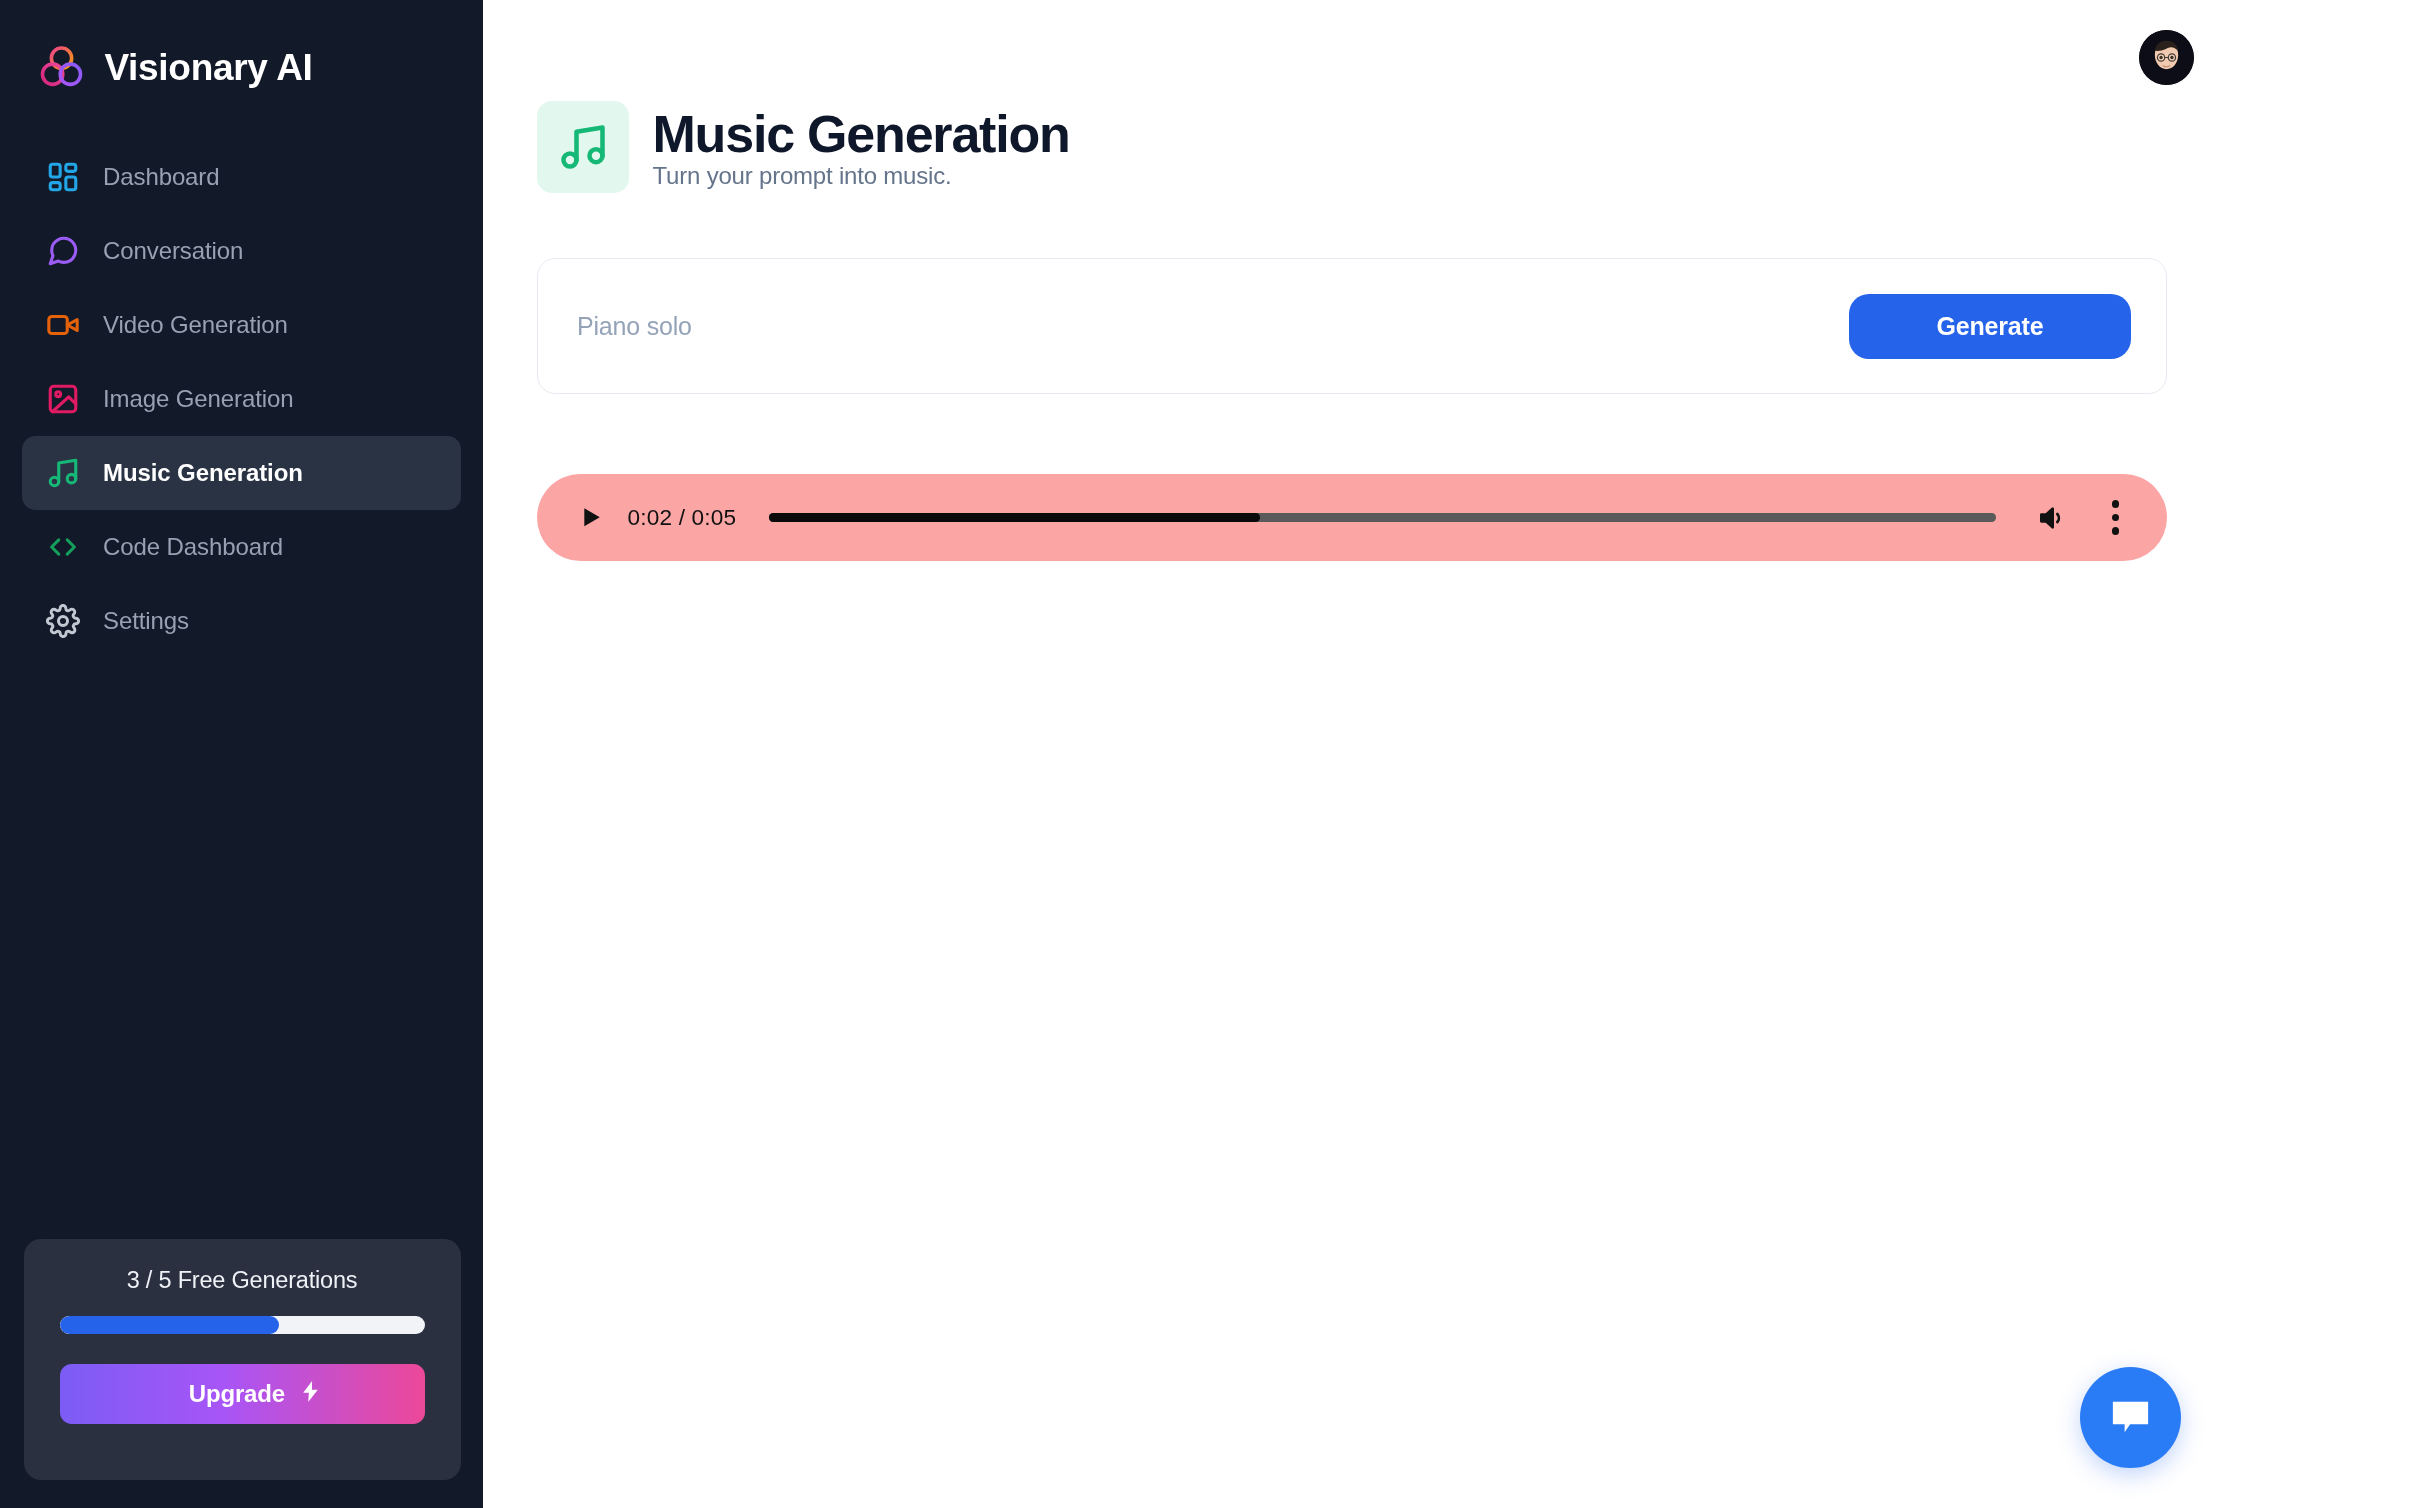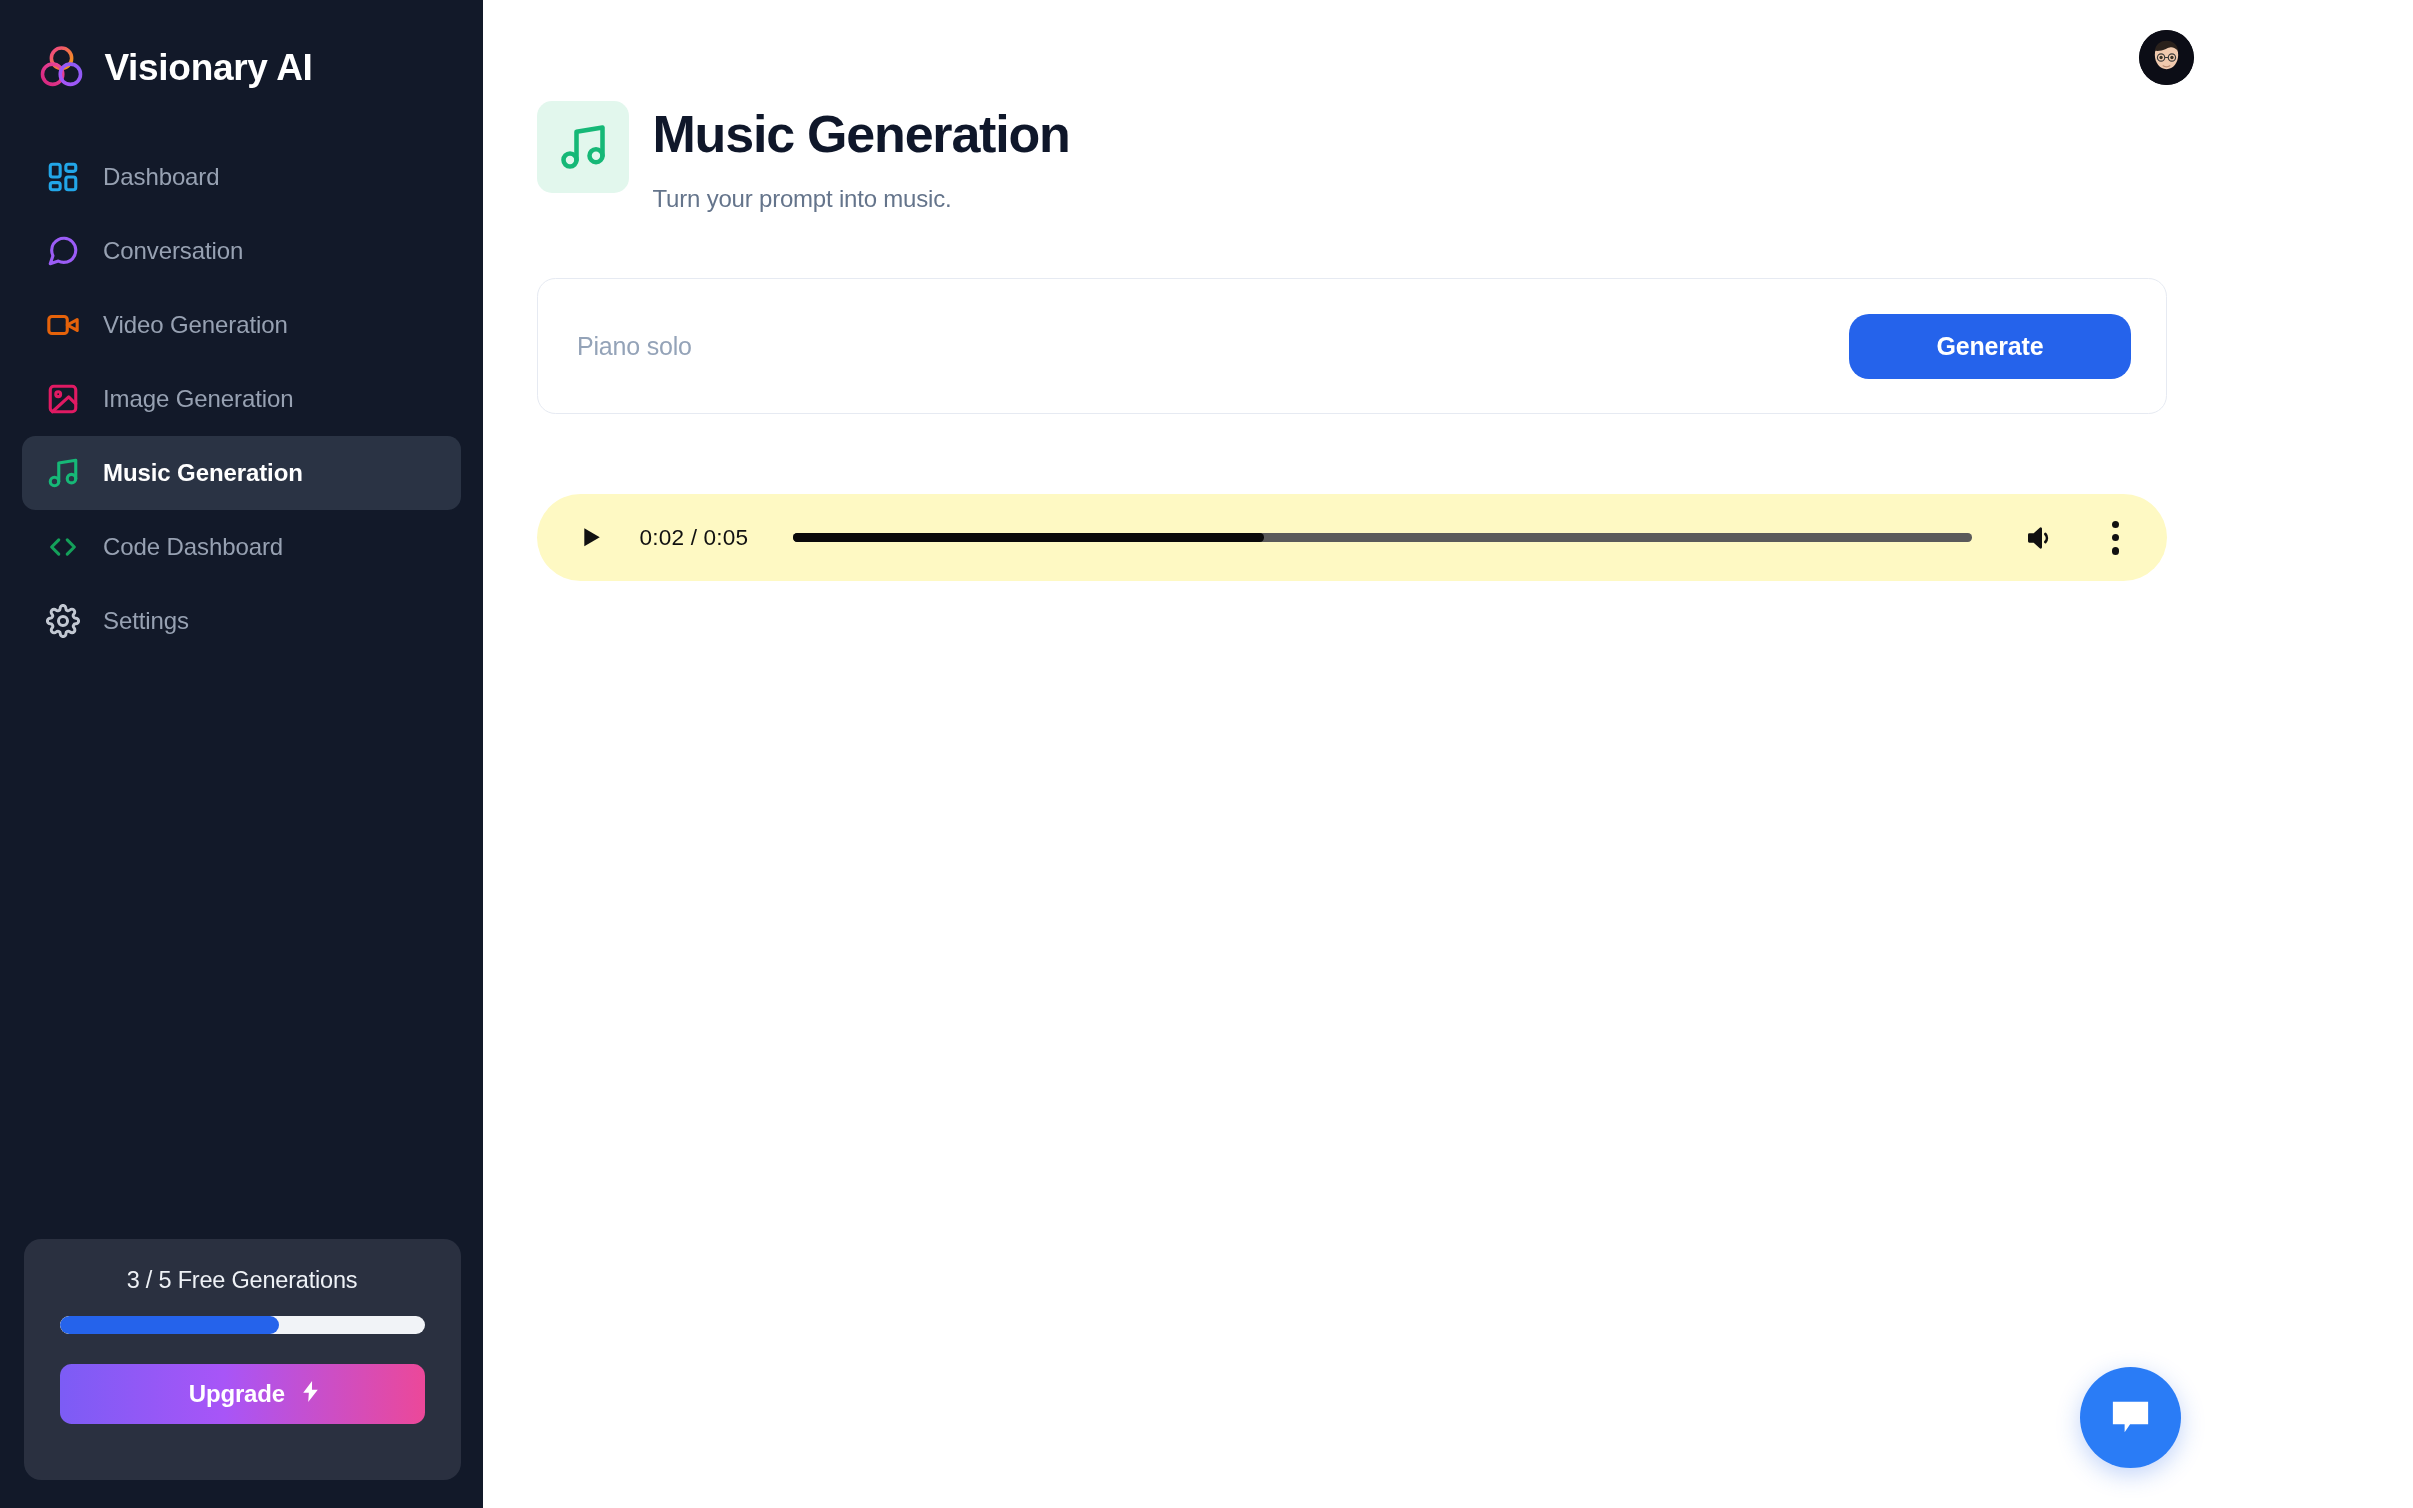--- a/index.html
+++ b/index.html
@@ -88,21 +88,21 @@
     width:92px; height:92px; flex:0 0 92px;
     background:#e2f7ed; border-radius:15px;
     display:flex; align-items:center; justify-content:center;
   }
   .page-titles { padding-top:5px; }
   .page-title {
     font-size:52px; font-weight:700; color:#0f172a;
     letter-spacing:-1.2px; line-height:1.08;
   }
   .page-sub {
-    font-size:24px; color:#64748b; margin-top:23px; letter-spacing:-0.2px;
+    font-size:24px; color:#64748b; margin-top:0; letter-spacing:-0.2px;
   }
 
   .prompt-card {
     margin:65px 54px 0 54px;
     height:136px; background:#fff;
     border:1.7px solid #e6eaf2; border-radius:18.4px;
     display:flex; align-items:center; padding:0 35px 0 39px;
   }
   .prompt-input {
     flex:1; border:0; outline:0; background:transparent;
@@ -114,24 +114,24 @@
     width:282px; height:65px; border:0; border-radius:20px;
     background:#2563eb; color:#fff;
     font-family:"Liberation Sans", sans-serif;
     font-size:25px; font-weight:700; letter-spacing:-0.2px;
     cursor:pointer;
   }
 
   
   .audio-player {
     margin:80px 54px 0 54px;
-    height:87px; background:#fef9c3;
+    height:87px; background:#fca5a5;
     border-radius:44px;
     display:flex; align-items:center;
-    padding:0 32px 0 34px; gap:16px;
+    padding:0 32px 0 34px; gap:4px;
   }
   .play-btn {
     width:39px; height:39px; flex:0 0 39px;
     display:flex; align-items:center; justify-content:center;
     cursor:pointer; background:transparent; border:0;
   }
   .time-label {
     font-size:22.6px; color:#111; letter-spacing:0.2px;
     margin-left:13.4px; margin-right:28.5px; white-space:nowrap;
   }

